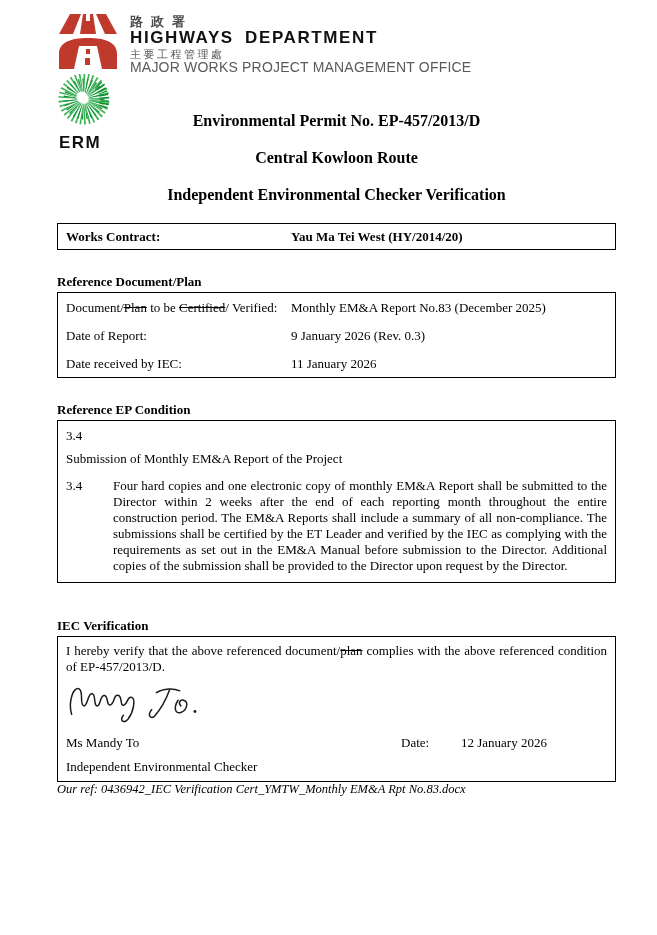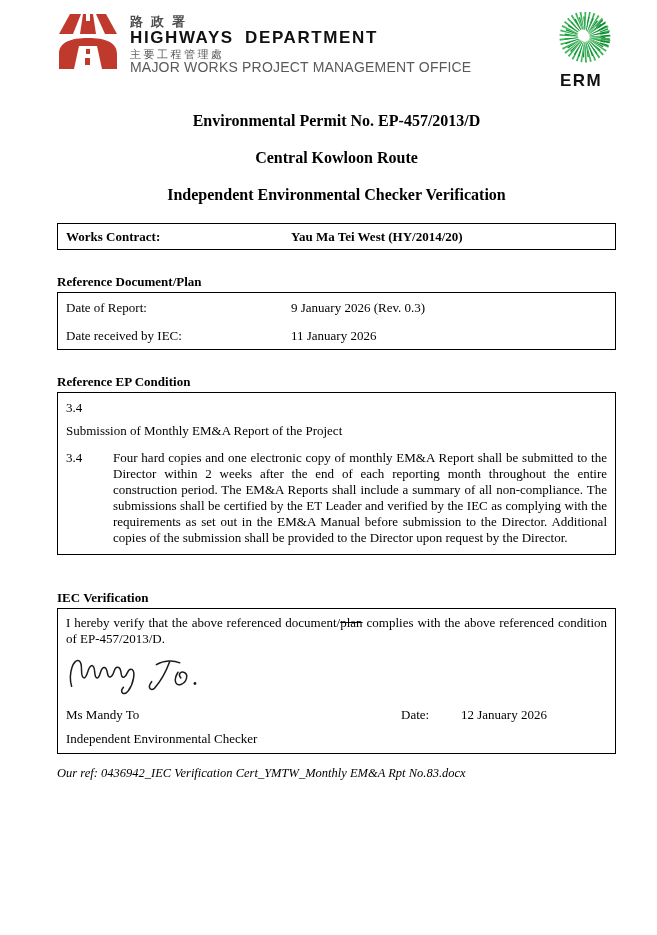--- a/index.html
+++ b/index.html
@@ -1,19 +1,19 @@
 <!DOCTYPE html>
 <html><head>
 <meta charset="utf-8">
 <style>
   html,body{margin:0;padding:0;background:#fff;}
   .page{position:relative;width:657px;height:935px;background:#fff;overflow:hidden;
         font-family:"Liberation Serif","DejaVu Serif",serif;color:#000;font-size:13px;}
   
-  .header{position:absolute;left:57px;top:12px;width:559px;display:flex;justify-content:space-between;align-items:flex-start;}
+  .header{position:absolute;left:57px;top:12px;width:559px;display:flex;justify-content:space-between;align-items:flex-start;flex-direction:column;}
   .hd-block{display:flex;gap:11px;}
   .hd-text{padding-top:2px;font-family:"Liberation Sans","DejaVu Sans",sans-serif;}
   .hd-cn1{font-size:13px;font-weight:bold;letter-spacing:8px;color:#4d4d4f;line-height:15px;}
   .hd-en1{font-size:17px;font-weight:bold;letter-spacing:1.6px;word-spacing:5px;color:#111;line-height:17px;}
   .hd-cn2{font-size:11px;letter-spacing:2.5px;color:#5a5a5c;line-height:14px;margin-top:1px;}
   .hd-en2{font-size:14px;letter-spacing:.2px;color:#5a5a5c;line-height:12px;}
   .erm-block{width:58px;text-align:left;}
   .erm-label{font-family:"Liberation Sans","DejaVu Sans",sans-serif;font-weight:bold;font-size:17px;letter-spacing:1.5px;color:#111;margin-top:1px;margin-left:2px;}
   
   .content{position:absolute;left:57px;top:104px;width:559px;}
@@ -32,21 +32,21 @@
   .clause .num{width:47px;flex-shrink:0;}
   .clause .txt{text-align:justify;}
   s{text-decoration:line-through;}
   
   .statement{padding:6px 8px 0;line-height:16px;text-align:justify;}
   .sig-wrap{margin:4px 0 0 8px;height:50px;}
   .sig-row{position:relative;padding:6px 8px 0;line-height:16px;height:18px;}
   .sig-date-label{position:absolute;left:343px;top:6px;}
   .sig-date-value{position:absolute;left:403px;top:6px;}
   .sig-title{padding:6px 8px 7px;line-height:15px;}
-  .ourref{font-style:italic;font-size:12.5px;margin-top:12px;line-height:15px;}
+  .ourref{font-style:italic;font-size:12.5px;margin-top:0;line-height:15px;}
 </style>
 </head>
 <body>
 
 <div class="page">
 
   <div class="header">
     <div class="hd-block">
       <span>
         <svg width="62" height="58" viewBox="0 0 62 58">
@@ -90,20 +90,24 @@
     <div class="box works-box">
       <div class="row">
         <span class="lbl bold">Works Contract:</span>
         <span class="bold">Yau Ma Tei West (HY/2014/20)</span>
       </div>
     </div>
 
     <div class="sec-h">Reference Document/Plan</div>
     <div class="box">
       <div class="docrow">
+        <span class="lbl"><span>Document/</span><s>Plan</s><span> to be </span><s>Certified</s><span>/ Verified:</span></span>
+        <span>Monthly EM&amp;A Report No.83 (December 2025)</span>
+      </div>
+      <div class="docrow">
         <span class="lbl">Date of Report:</span>
         <span>9 January 2026 (Rev. 0.3)</span>
       </div>
       <div class="docrow">
         <span class="lbl">Date received by IEC:</span>
         <span>11 January 2026</span>
       </div>
     </div>
 
     <div class="sec-h">Reference EP Condition</div>

